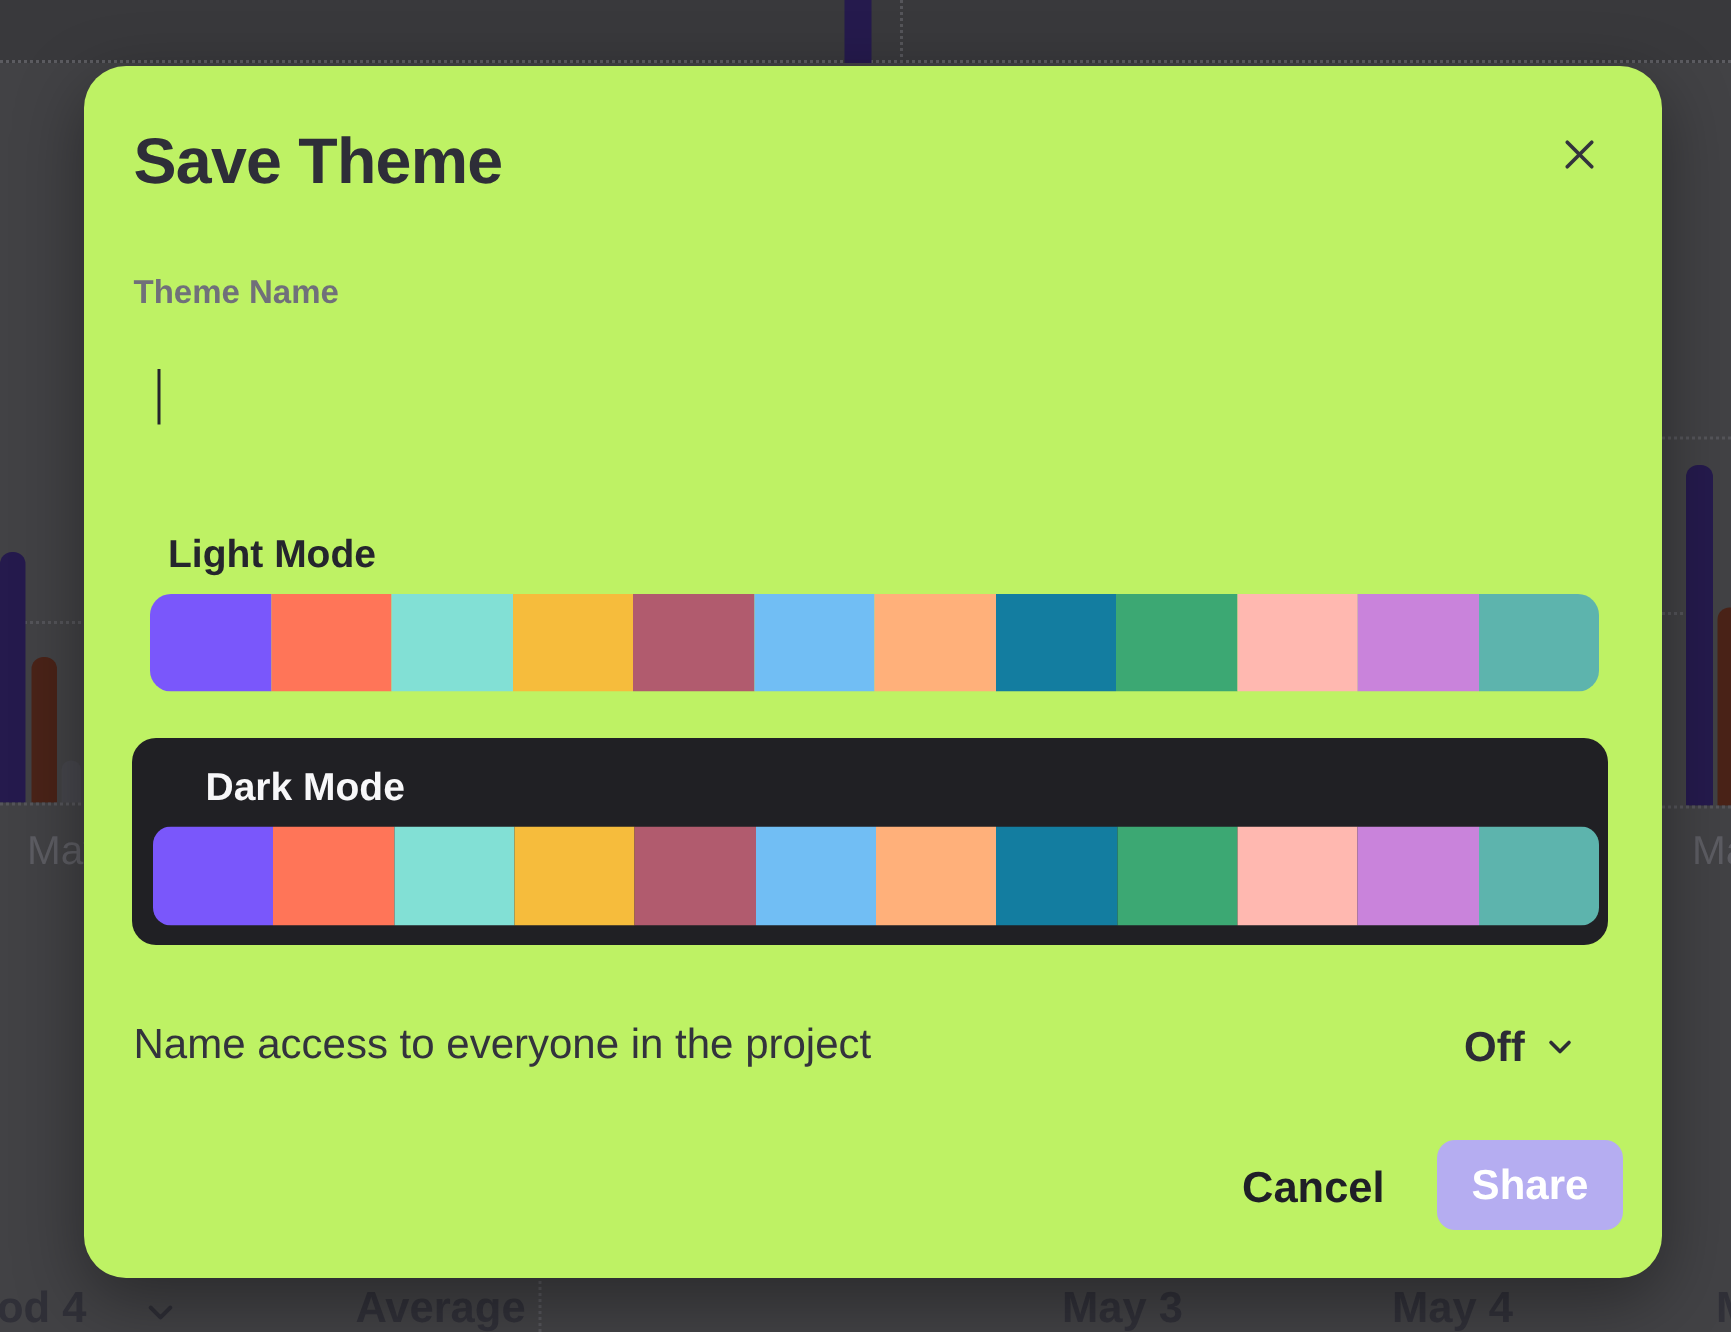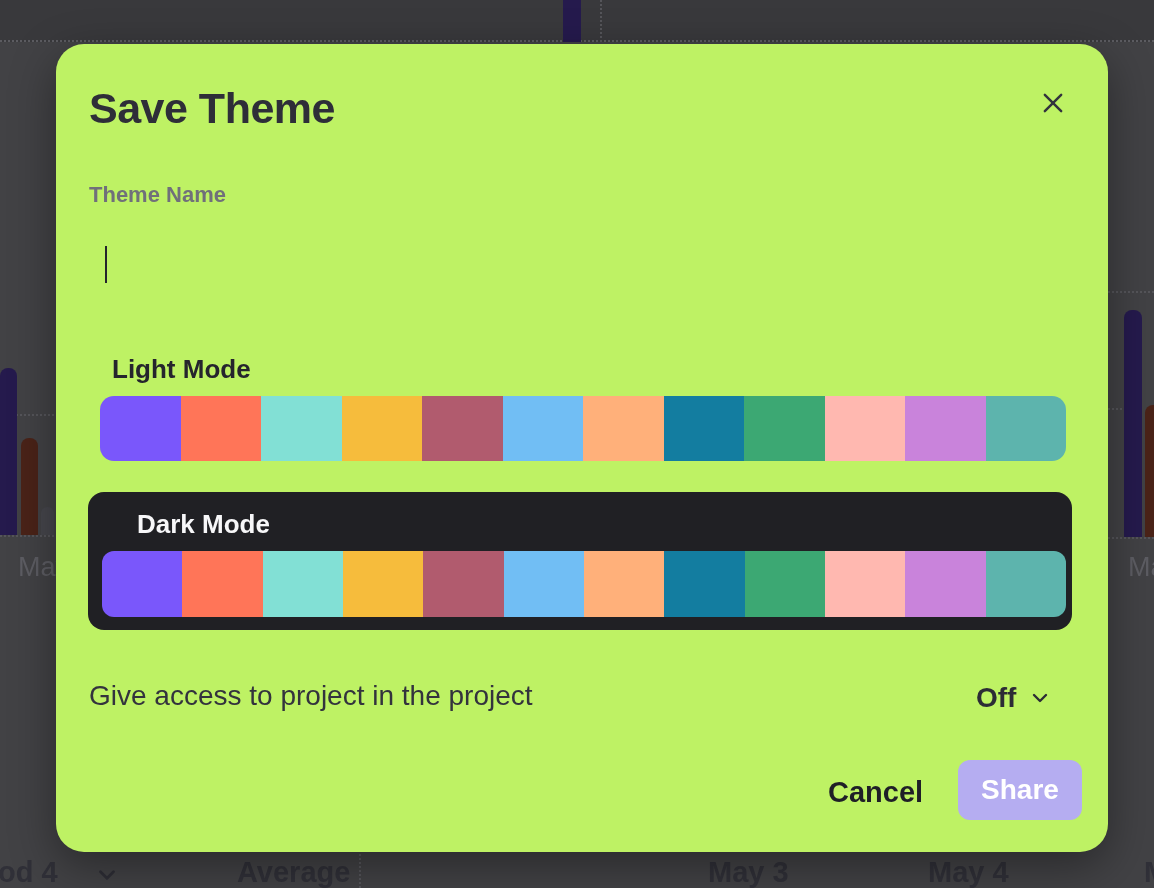--- a/index.html
+++ b/index.html
@@ -138,21 +138,21 @@
         <div class="swatch" style="background: rgb(113, 190, 244);"></div>
         <div class="swatch" style="background: rgb(255, 176, 122);"></div>
         <div class="swatch" style="background: rgb(19, 125, 160);"></div>
         <div class="swatch" style="background: rgb(60, 168, 115);"></div>
         <div class="swatch" style="background: rgb(255, 184, 176);"></div>
         <div class="swatch" style="background: rgb(201, 131, 219);"></div>
         <div class="swatch" style="background: rgb(93, 180, 173);"></div>
       </div>
   </div>
 
-  <div class="access-label">Give access to project in the project</div>
+  <div class="access-label">Name access to everyone in the project</div>
   <button class="access-select">
     <span>Off</span>
     <span style="display:flex;">
       <svg width="24" height="24" viewBox="0 0 24 24" fill="none" stroke="currentColor" stroke-width="2.4" stroke-linecap="round" stroke-linejoin="round">
           <polyline points="6,9 12,15 18,9"></polyline>
         </svg>
     </span>
   </button>
 
   <button class="cancel-btn">Cancel</button>

